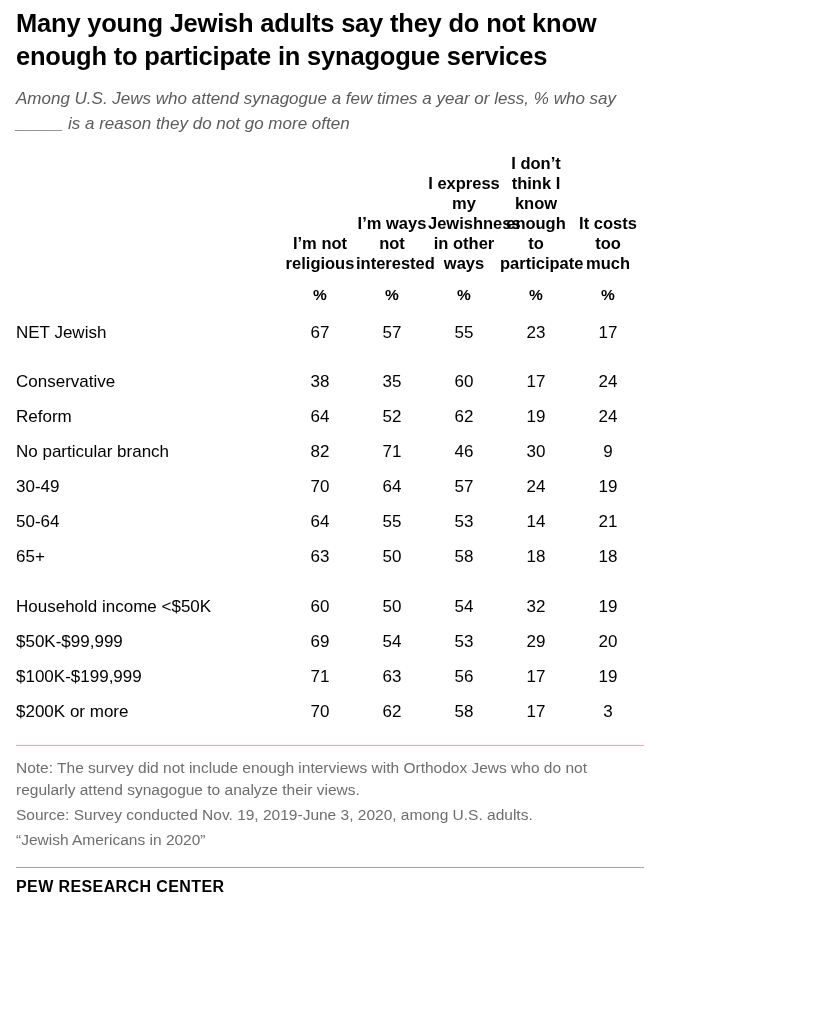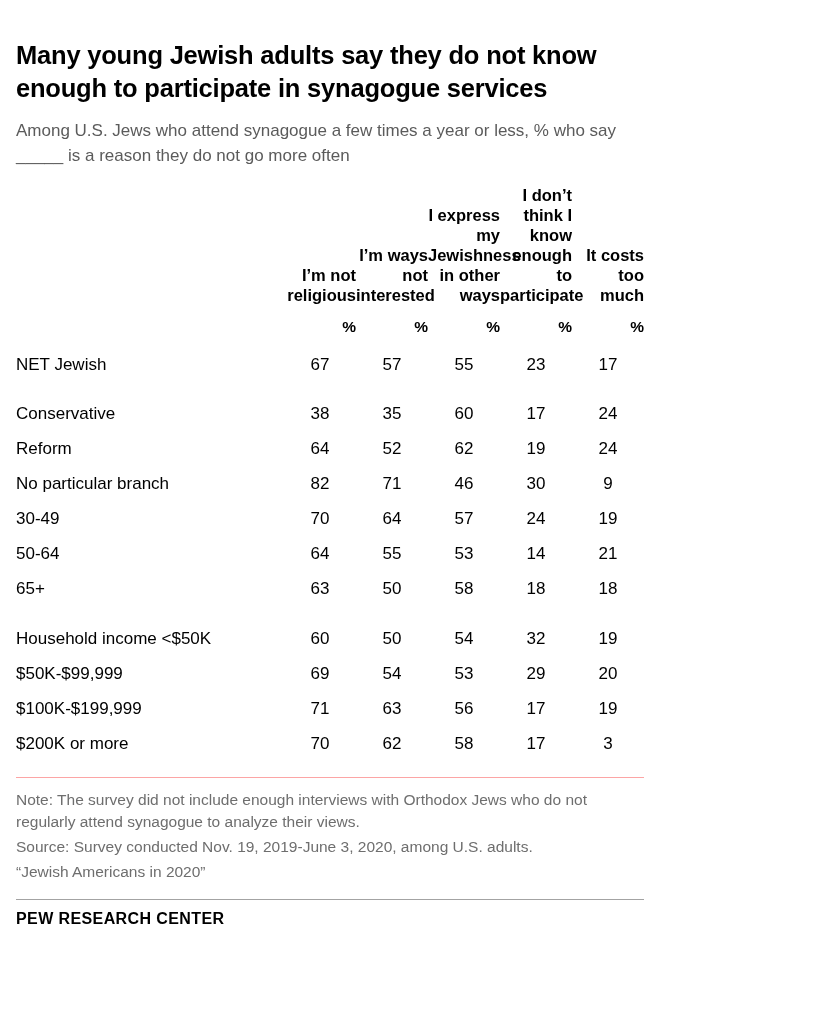--- a/index.html
+++ b/index.html
@@ -11,53 +11,54 @@
     width: 830px;
     height: 1023px;
     font-family: "Liberation Sans", sans-serif;
     color: #000000;
     overflow: hidden;
   }
   .page {
     width: 660px;
     height: 1023px;
     box-sizing: border-box;
-    padding: 39px 16px 0 16px;
+    padding: 7px 16px 0 16px;
     position: relative;
   }
   .title {
     font-size: 25.5px;
     font-weight: bold;
     line-height: 1.3;
     letter-spacing: -0.2px;
     margin: 0 0 14px 0;
     max-width: 700px;
   }
   .subtitle {
+    font-style: italic;
     font-size: 17px;
     line-height: 1.45;
     color: #5b5b5b;
     margin: 0 14px 16px 0;
     max-width: 740px;
   }
   table.data {
     width: 100%;
     border-collapse: collapse;
     table-layout: fixed;
   }
   table.data col.label { width: 268px; }
   table.data col.num { width: auto; }
 
   thead th {
     vertical-align: bottom;
     font-size: 16.5px;
     font-weight: bold;
     line-height: 1.22;
     padding: 0 0 5px 0;
-    text-align: right;
+    text-align: center;
   }
   thead th.lbl {
     text-align: left;
   }
   thead tr.pct th {
     font-weight: bold;
     font-size: 15.5px;
     padding-top: 8px;
     padding-bottom: 10px;
   }

